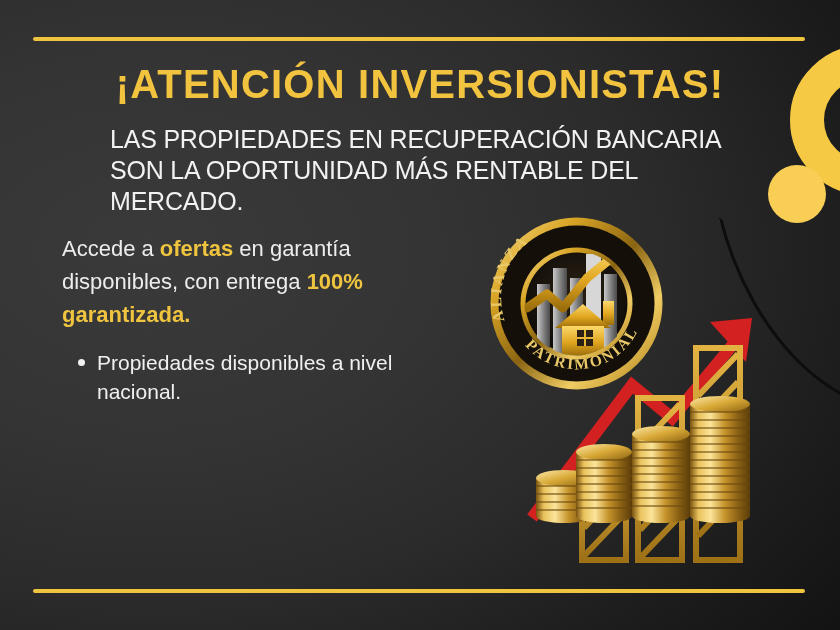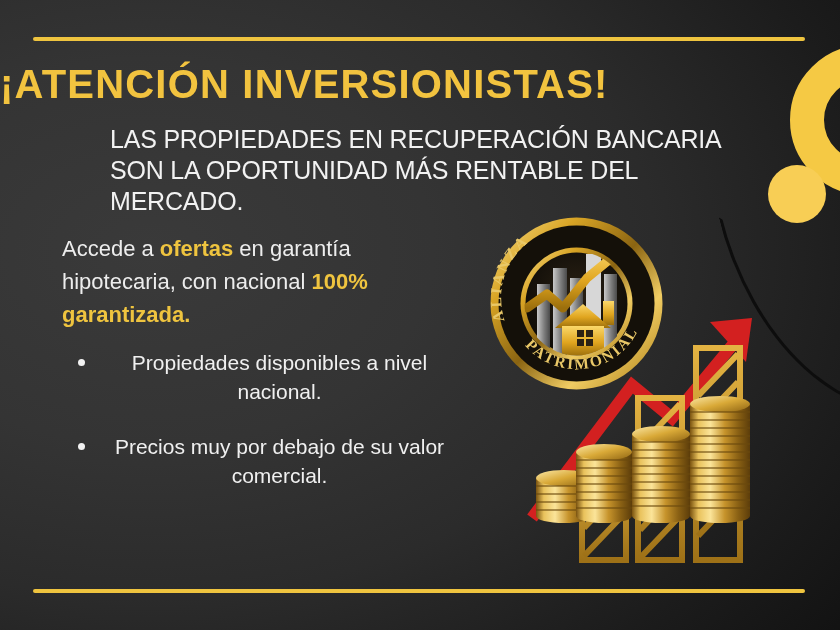--- a/index.html
+++ b/index.html
@@ -30,39 +30,39 @@
   }
   #deco-curve{
     position:absolute;left:745px;top:195px;width:150px;height:230px;
     border:3px solid transparent;border-left-color:#0d0d0d;border-bottom-color:#0d0d0d;
     border-radius:0 0 0 100%;
     transform:rotate(-14deg);
   }
 
   
   #title{
-    position:absolute;left:0;top:62px;width:840px;
+    position:absolute;left:0;top:62px;width:840px;text-align:center;
     color:#F2C33F;font-size:40px;font-weight:bold;letter-spacing:1.2px;
     font-family:"Liberation Sans", sans-serif;
   }
   #subtitle{
     position:absolute;left:110px;top:124px;width:620px;
     color:#F2F2F2;font-size:25px;line-height:31px;font-weight:normal;
     letter-spacing:-0.2px;
   }
 
   
   #lede{
     position:absolute;left:62px;top:232px;width:380px;
     color:#EDEDED;font-size:22px;line-height:33px;
   }
   #lede b{color:#EFC43F;text-align:center;}
   #bullets{
     position:absolute;left:62px;top:348px;width:400px;
-    margin:0;padding:0;list-style:none;text-align:center;
+    margin:0;padding:0;list-style:none;
   }
   #bullets li{
     position:relative;padding-left:35px;
     color:#F0F0F0;font-size:21px;line-height:29px;margin-bottom:26px;
   }
   #bullets li:before{
     content:"";position:absolute;left:16px;top:11px;
     width:7px;height:7px;border-radius:50%;background:#F2F2F2;
   }
 
@@ -80,25 +80,24 @@
   <div id="rule-top" class="rule"></div>
   <div id="rule-bottom" class="rule"></div>
 
   <div id="deco-ring"></div>
   <div id="deco-curve"></div>
   <div id="deco-dot"></div>
 
   <div id="title">¡ATENCIÓN INVERSIONISTAS!</div>
   <div id="subtitle">LAS PROPIEDADES EN RECUPERACIÓN BANCARIA SON LA OPORTUNIDAD MÁS RENTABLE DEL MERCADO.</div>
 
-  <div id="lede"><span>Accede a </span><b>ofertas</b><span> en garantía hipotecaria, con nacional </span><b>100% garantizada.</b></div>
+  <div id="lede"><span>Accede a </span><b>ofertas</b><span> en garantía disponibles, con entrega </span><b>100% garantizada.</b></div>
 
   <ul id="bullets">
     <li>Propiedades disponibles a nivel nacional.</li>
-    <li>Precios muy por debajo de su valor comercial.</li>
   </ul>
 
   <svg id="emblem" viewBox="0 0 175 175">
     <defs>
       <linearGradient id="ringg" x1="0" y1="0" x2="1" y2="1">
         <stop offset="0%" stop-color="#FAE08A"></stop>
         <stop offset="25%" stop-color="#D8A425"></stop>
         <stop offset="50%" stop-color="#8A6412"></stop>
         <stop offset="72%" stop-color="#F0CC63"></stop>
         <stop offset="100%" stop-color="#A8790F"></stop>

